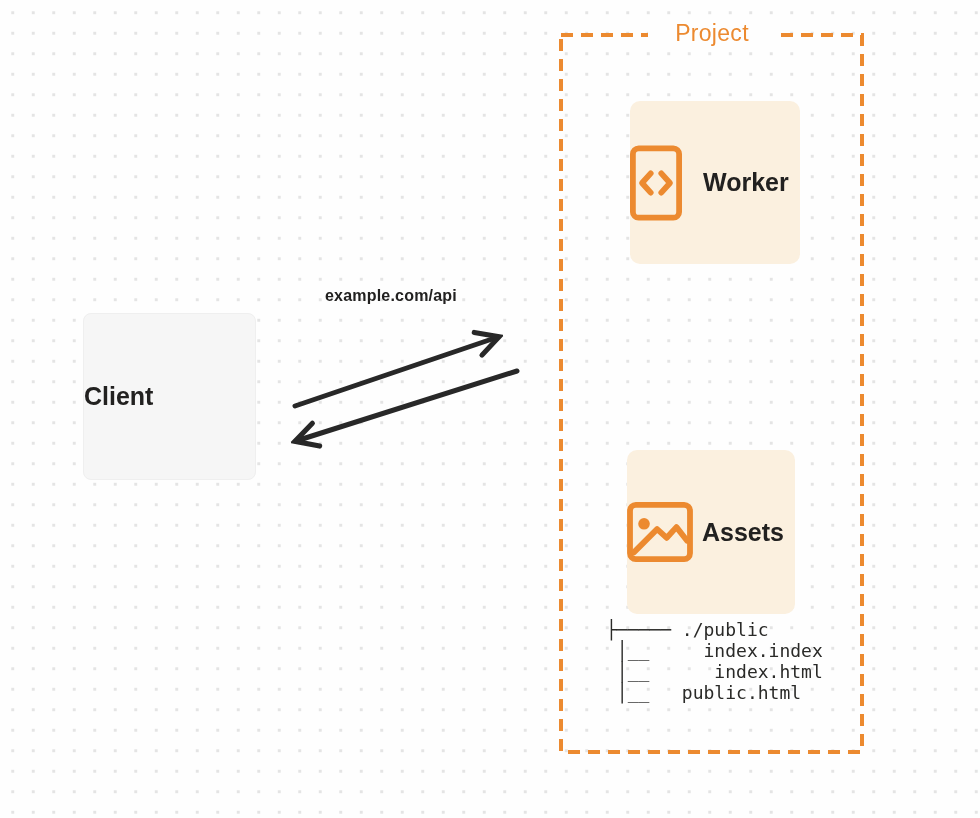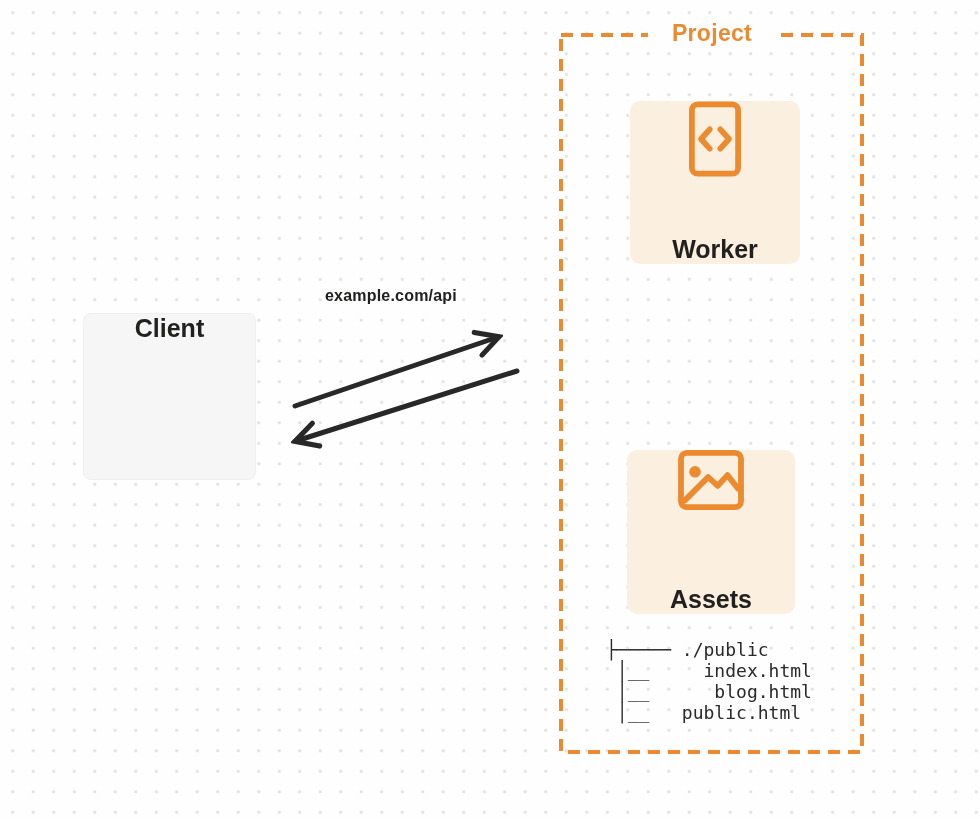--- a/index.html
+++ b/index.html
@@ -27,45 +27,45 @@
   .overlay-svg{position:absolute;left:0;top:0;width:980px;height:818px;}
   .dashed-rect{fill:none;stroke:var(--accent-orange);stroke-width:4;stroke-dasharray:12 8;}
   .arrow-line{stroke:var(--arrow);stroke-width:5;stroke-linecap:round;fill:none;}
   .arrow-head{stroke:var(--arrow);fill:none;}
 
   .project-label{
     position:absolute;left:648px;top:19px;width:128px;height:29px;
     display:flex;align-items:center;justify-content:center;
     background:var(--background);
     color:var(--accent-orange);
-    font-size:23px;font-weight:bold;letter-spacing:.3px;
+    font-size:23px;font-weight:normal;letter-spacing:.3px;
   }
   .card{
     position:absolute;border-radius:10px;
-    display:flex;flex-direction:column;align-items:center;justify-content:space-between;
+    display:flex;flex-direction:row;align-items:center;justify-content:flex-start;
   }
   .card .node-label{font-size:25px;font-weight:bold;color:var(--ink);}
   .worker-card{left:630px;top:101px;width:170px;height:163px;background:var(--card-cream);gap:21px;}
   .assets-card{left:627px;top:450px;width:168px;height:164px;background:var(--card-cream);gap:9px;}
   .client-card{
     left:83px;top:313px;width:173px;height:167px;
     background:var(--client-gray);border:1px solid #EFEFEF;border-radius:8px;
   }
   .icon-stroke{stroke:var(--accent-orange);fill:none;stroke-linecap:round;stroke-linejoin:round;}
   .icon-fill{fill:var(--accent-orange);}
 
   .request-label{
     position:absolute;left:291px;top:287px;width:200px;
     text-align:center;font-size:16px;font-weight:bold;color:var(--ink);
     letter-spacing:.2px;
   }
   .file-tree{
     position:absolute;left:606px;top:619px;
     font-family:"DejaVu Sans Mono", monospace;
-    font-size:18px;line-height:21px;color:#2A2A28;margin-top:20px;
+    font-size:18px;line-height:21px;color:#2A2A28;
   }
   .tree-line{white-space:pre;}
 </style>
 </head>
 <body>
 
 <div class="canvas">
 
   <svg class="overlay-svg" viewBox="0 0 980 818">
     <defs>
@@ -93,22 +93,22 @@
     <svg width="66" height="60" viewBox="0 0 68 62">
       <rect class="icon-stroke" x="3" y="3" width="62" height="56" rx="6" stroke-width="6"></rect>
       <circle class="icon-fill" cx="17.5" cy="22.5" r="6"></circle>
       <polyline class="icon-stroke" points="7,52 31,28 41,37 51,26 62,40" stroke-width="6"></polyline>
     </svg>
     <div class="node-label">Assets</div>
   </div>
 
   <div class="file-tree">
     <div class="tree-line">├───── ./public</div>
-    <div class="tree-line"> │__     index.html</div>
-    <div class="tree-line"> │__      blog.html</div>
+    <div class="tree-line"> │__     index.index</div>
+    <div class="tree-line"> │__      index.html</div>
     <div class="tree-line"> │__   public.html</div>
   </div>
 
   <div class="card client-card">
     <div class="node-label">Client</div>
   </div>
 
   <div class="request-label">example.com/api</div>
 
 </div>

